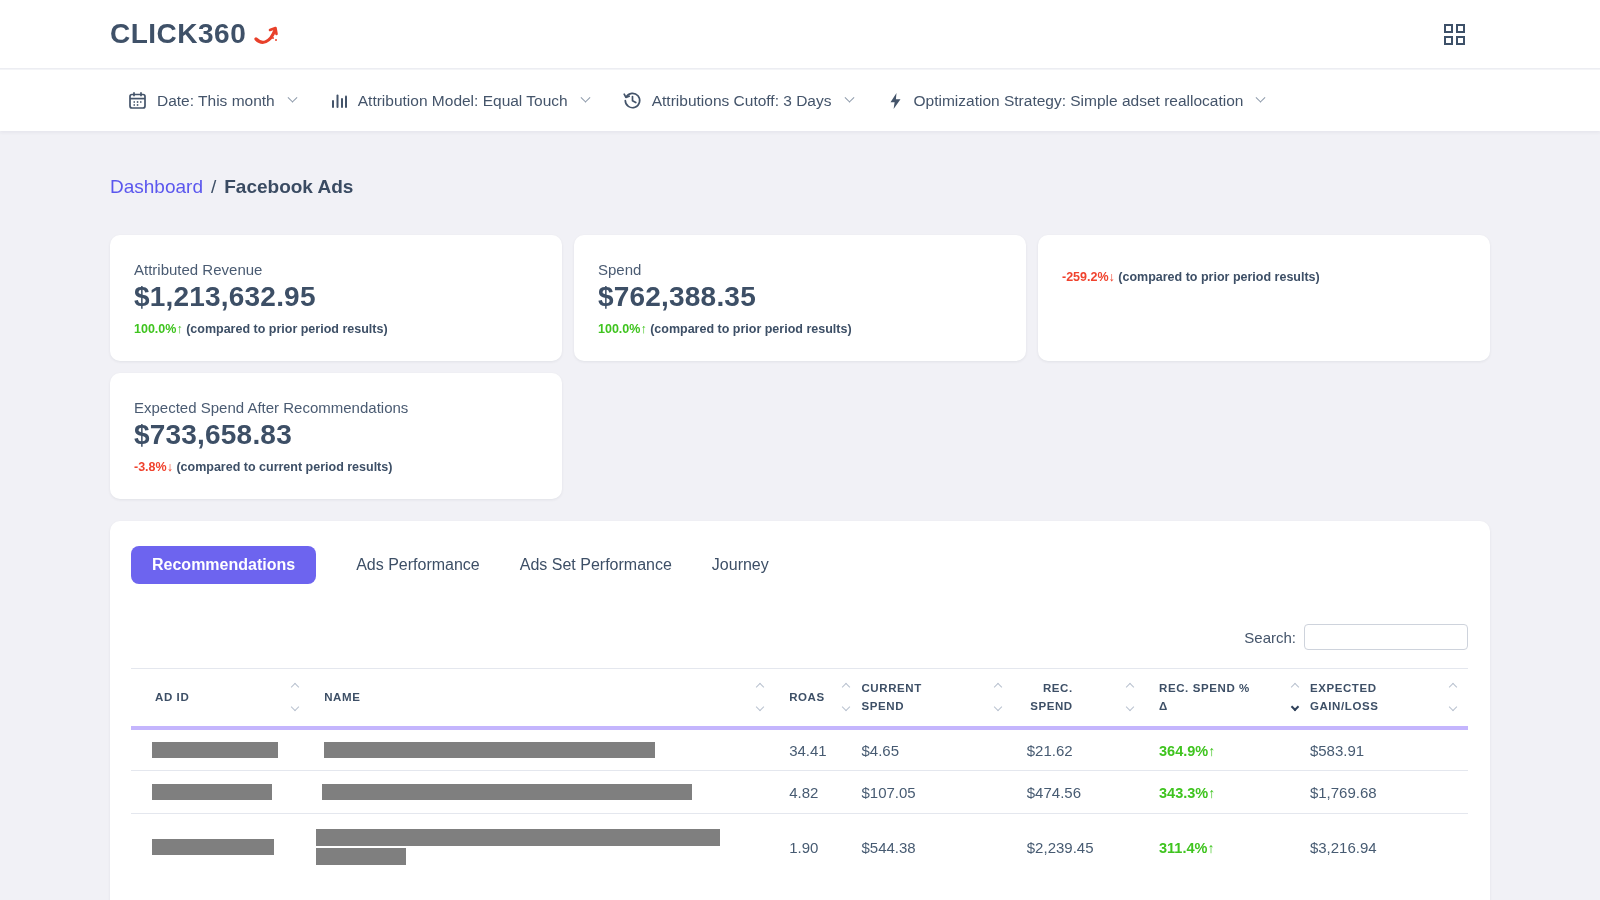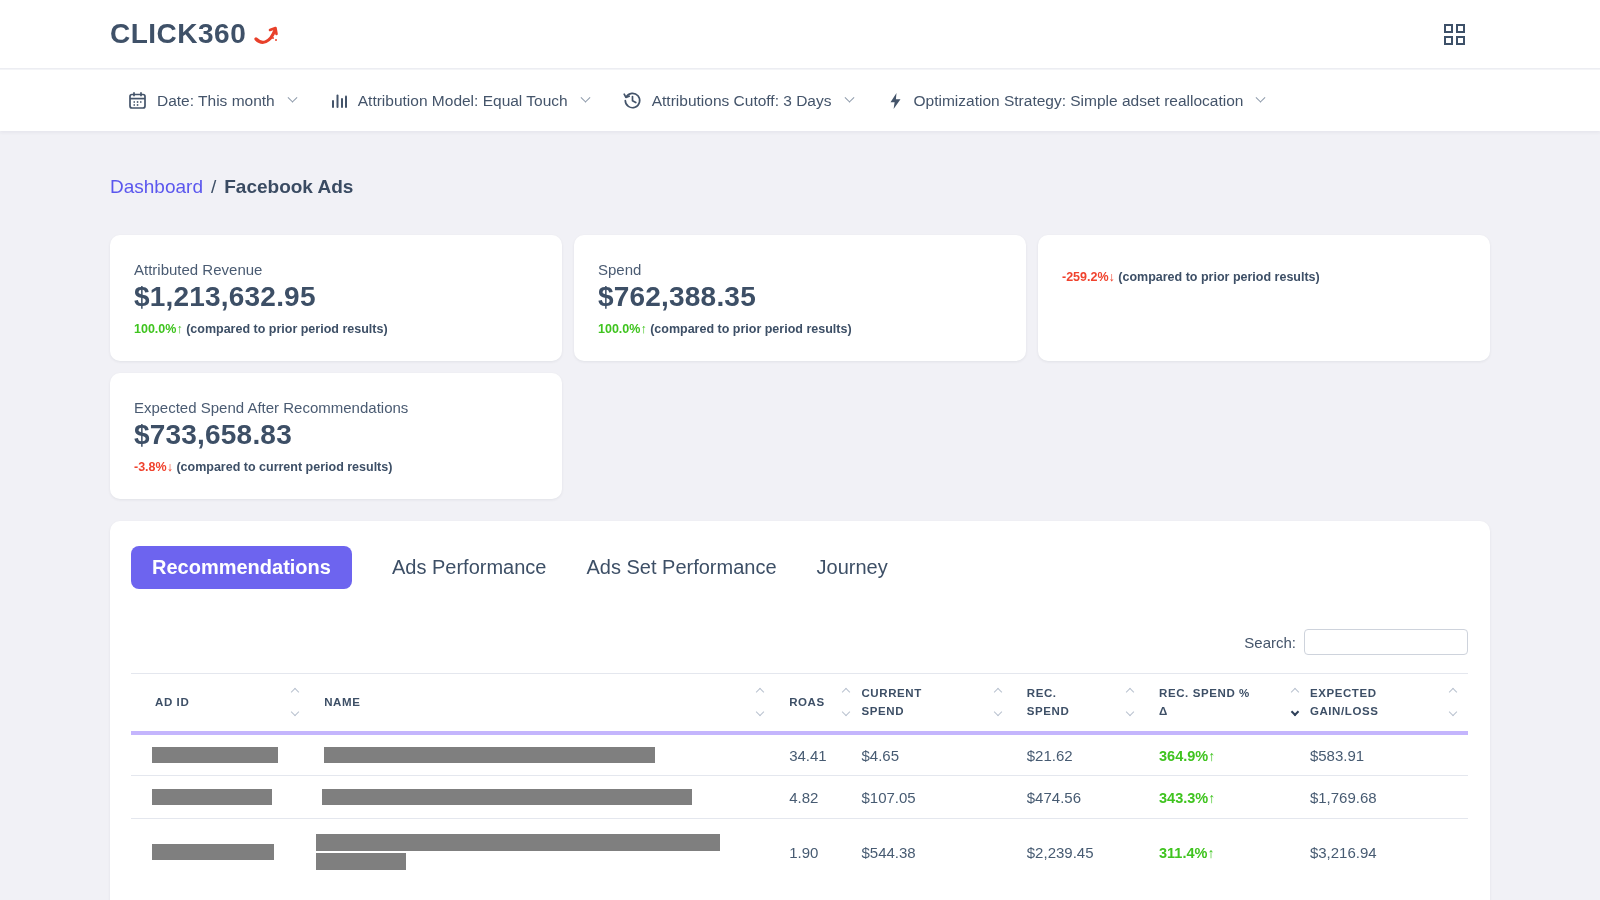--- a/index.html
+++ b/index.html
@@ -46,21 +46,21 @@
   .mdelta .pct.down { color:#f0432e; }
   .mdelta .arrow { font-weight:bold; }
   .mdelta .arrow.up { color:#3fc41f; }
   .mdelta .arrow.down { color:#f0432e; }
   .mdelta .note { color:#3d4f66; }
 
   
   .maincard { margin-top:22px; background:#fff; border-radius:10px; height:430px;
               box-shadow:0 1px 3px rgba(16,24,40,.07); padding:25px 22px 0 21px; }
   .tabs { display:flex; align-items:center; gap:40px; padding-left:-9px; }
-  .tab { font-size:20px; color:#3d4f66; cursor:pointer; padding:10px 0; }
+  .tab { font-size:16px; color:#3d4f66; cursor:pointer; padding:10px 0; }
   .tab.active { background:#6d64ef; color:#fff; font-weight:bold; border-radius:8px;
                 padding:10px 21px; }
   .searchrow { margin-top:40px; display:flex; justify-content:flex-end;
                align-items:center; gap:8px; }
   .searchrow label { font-size:15px; color:#44546a; }
   .searchrow input { width:164px; height:26px; border:1px solid #ced3dc; border-radius:4px;
                      font-size:13px; padding:0 6px; outline:none; background:#fff; }
 
   
   table { margin-top:18px; width:100%; border-collapse:collapse; table-layout:fixed; }
@@ -260,21 +260,21 @@
             <div class="th-inner">
                 <span class="th-label" style="width:76px;">CURRENT SPEND</span>
               <span class="sorter">
                   <span class="car up"></span>
                   <span class="car down"></span>
                 </span>
               </div>
           </th>
           <th>
             <div class="th-inner">
-                <span class="th-label" style="width:46px;">REC. SPEND</span>
+                <span class="th-label" style="width:46px;text-align:right;">REC. SPEND</span>
               <span class="sorter">
                   <span class="car up"></span>
                   <span class="car down"></span>
                 </span>
               </div>
           </th>
           <th>
             <div class="th-inner">
                 <span class="th-label" style="width:98px;">REC. SPEND % Δ</span>
               <span class="sorter tight">

